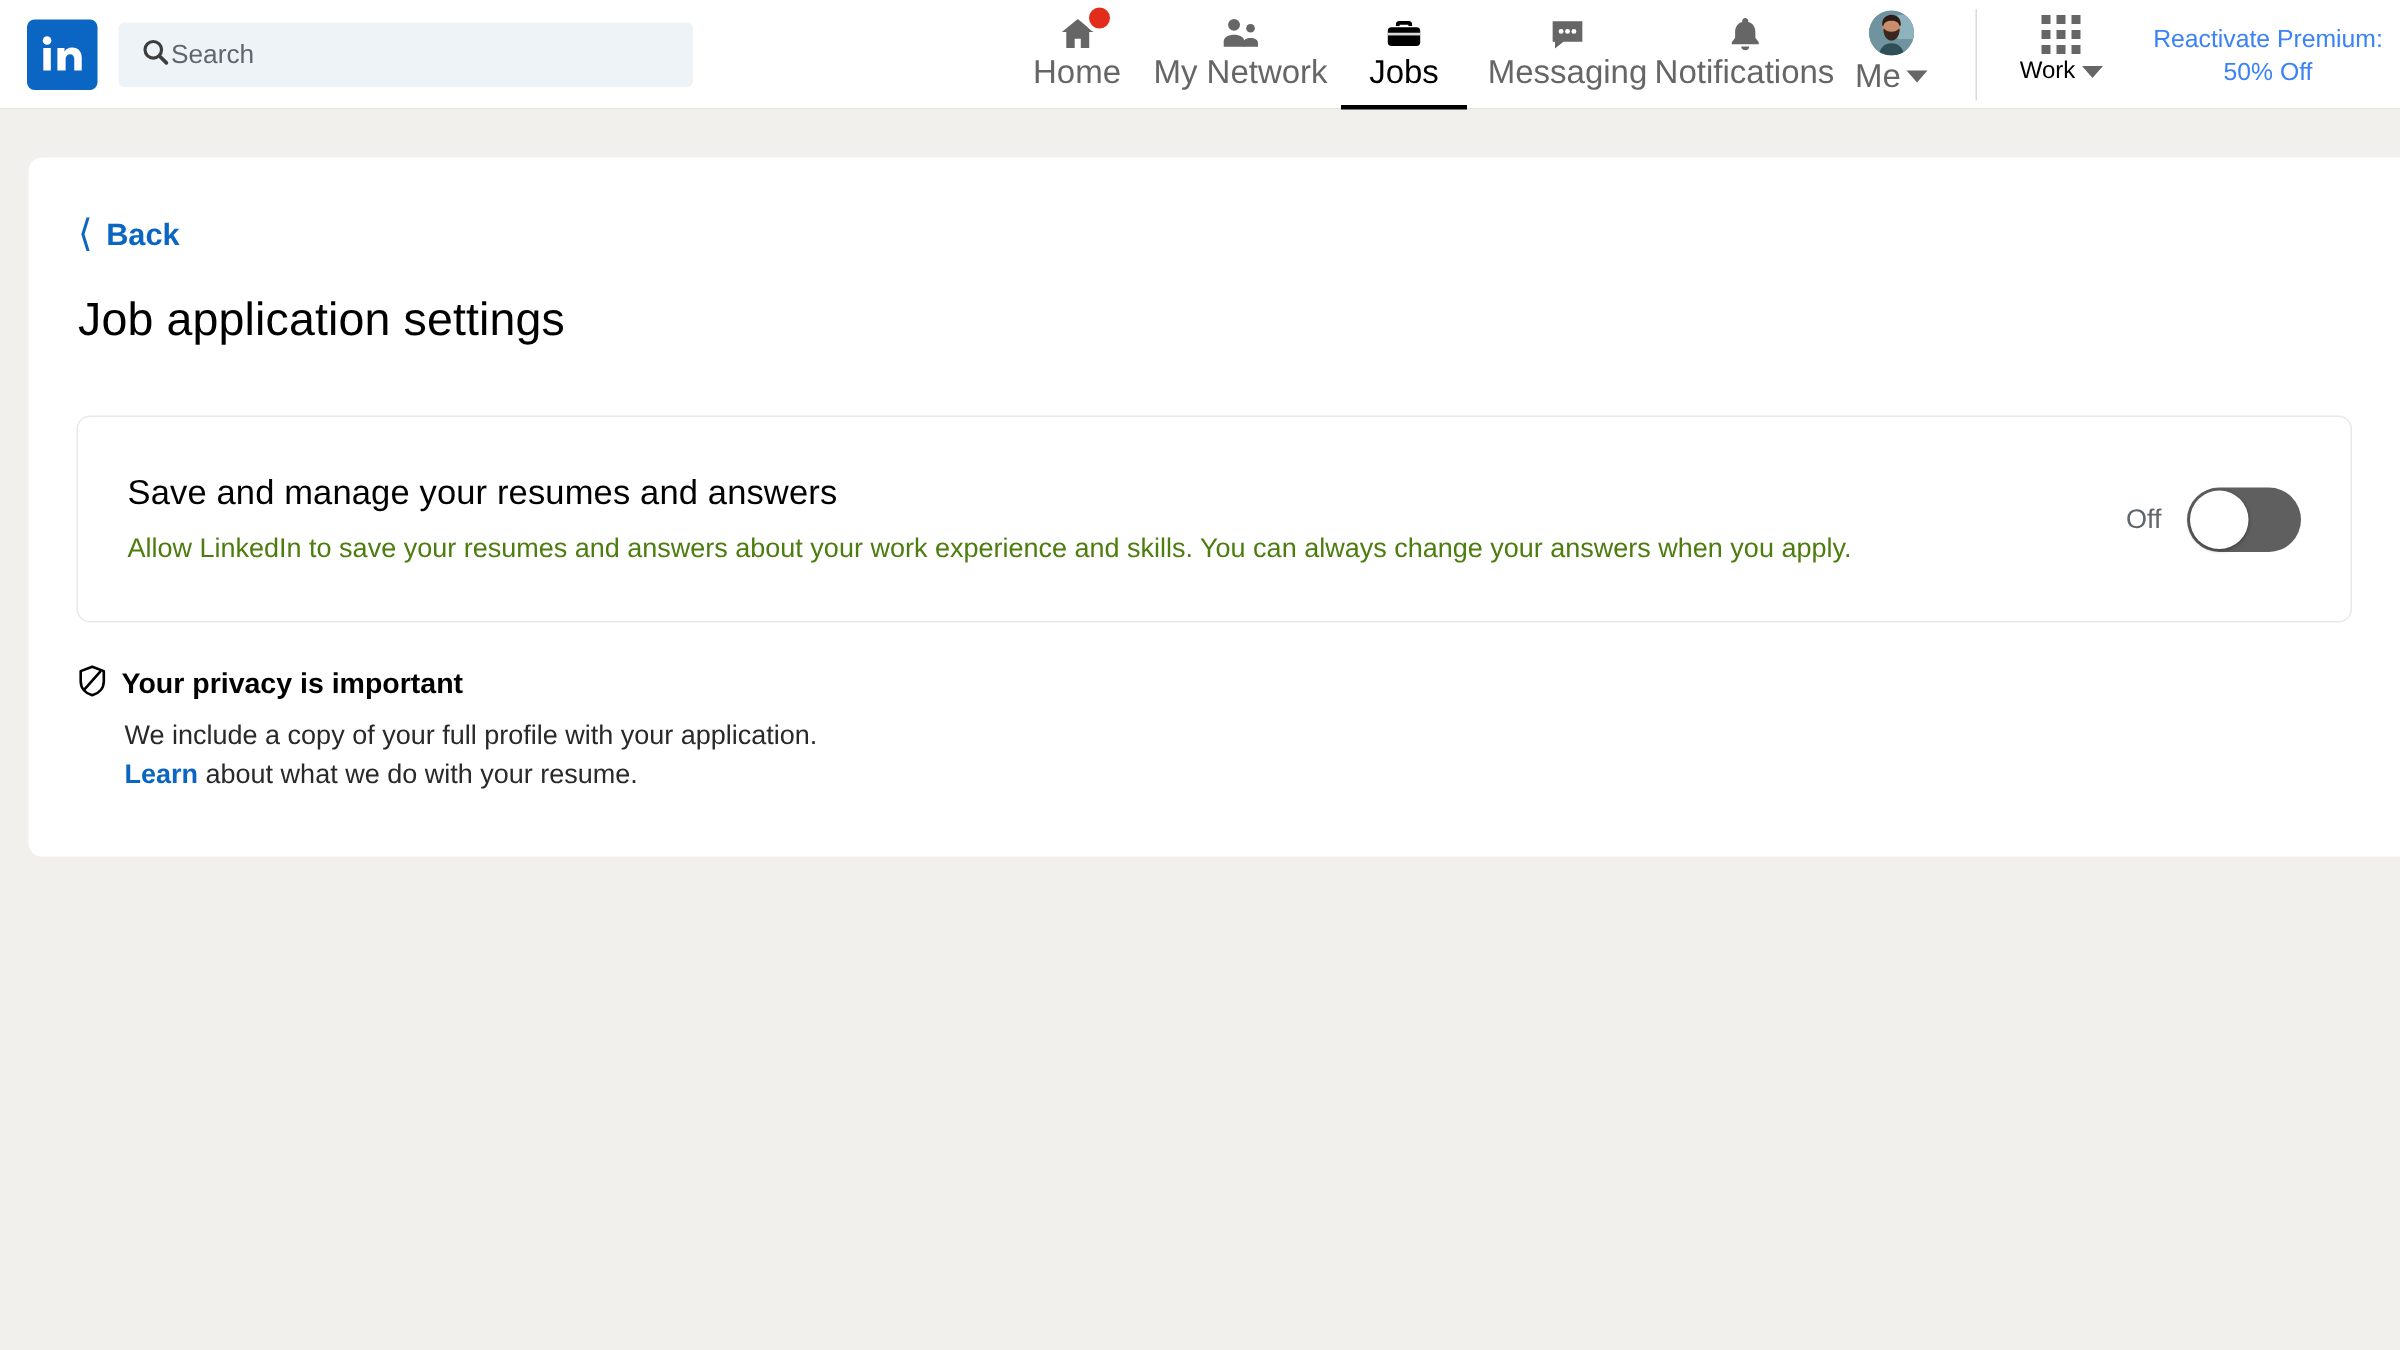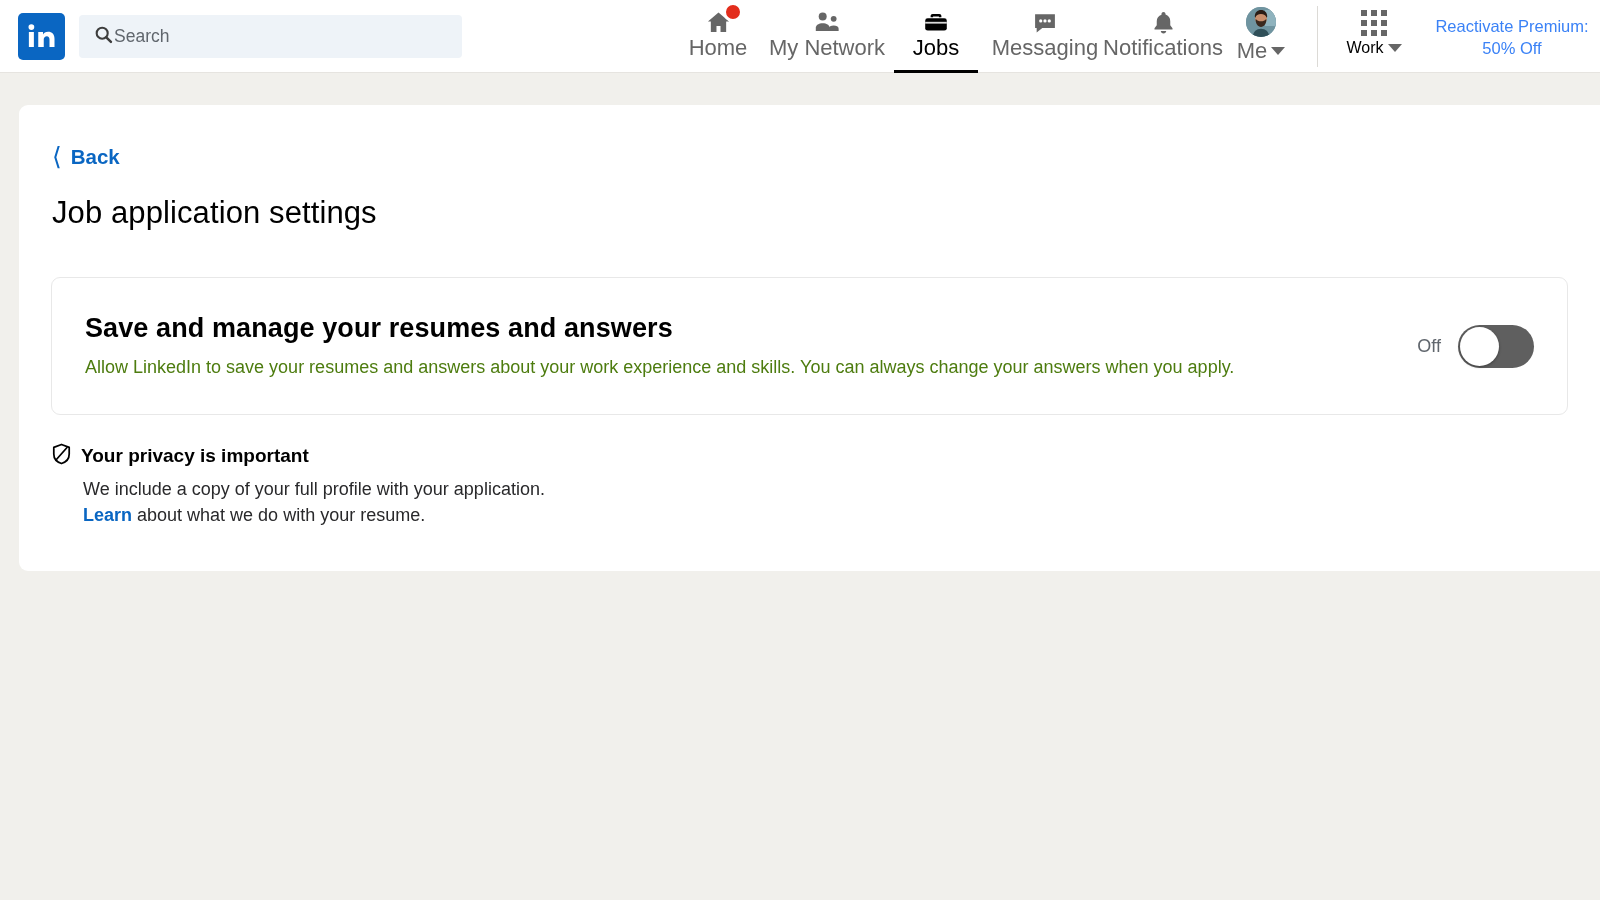--- a/index.html
+++ b/index.html
@@ -252,22 +252,22 @@
     border-radius: 9px;
     background: #ffffff;
     display: flex;
     align-items: center;
     justify-content: space-between;
     padding: 0 33px 0 33px;
   }
 
   .setting-texts { max-width: 1290px; }
   .setting-heading {
-    font-size: 27px;
-    font-weight: bold;
+    font-size: 23px;
+    font-weight: normal;
     color: #000000;
     margin-bottom: 11px;
     letter-spacing: 0.1px;
   }
   .setting-desc {
     font-size: 18px;
     color: #4d7c0f;
     line-height: 24px;
   }
 

